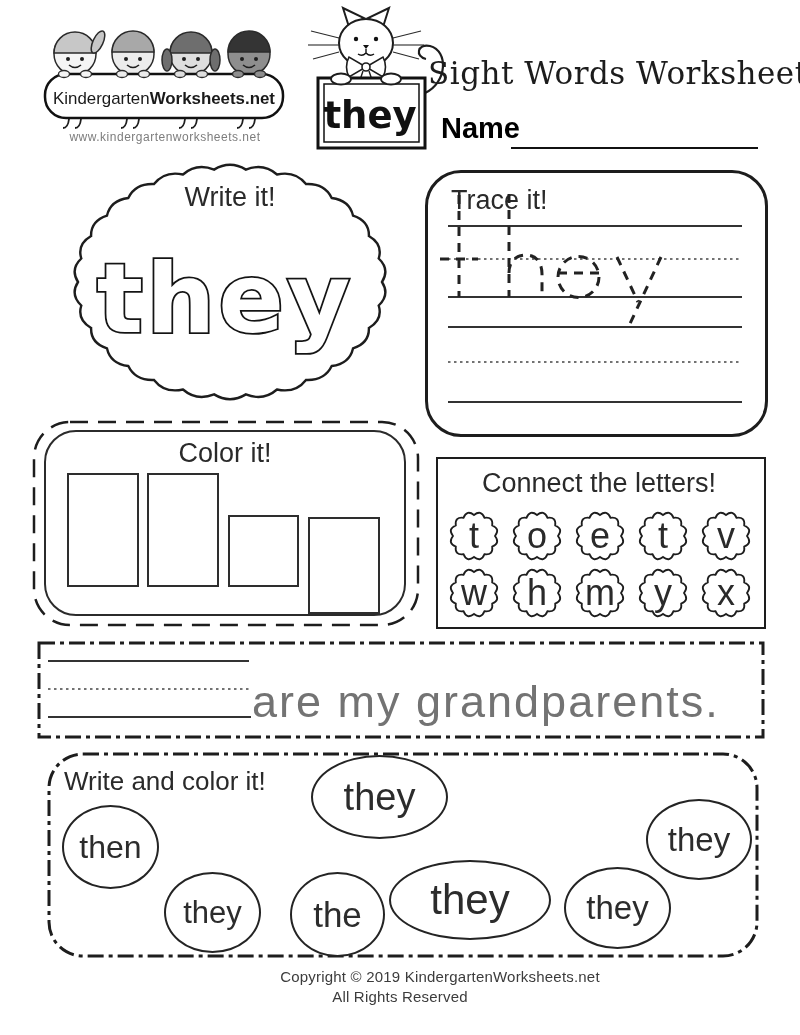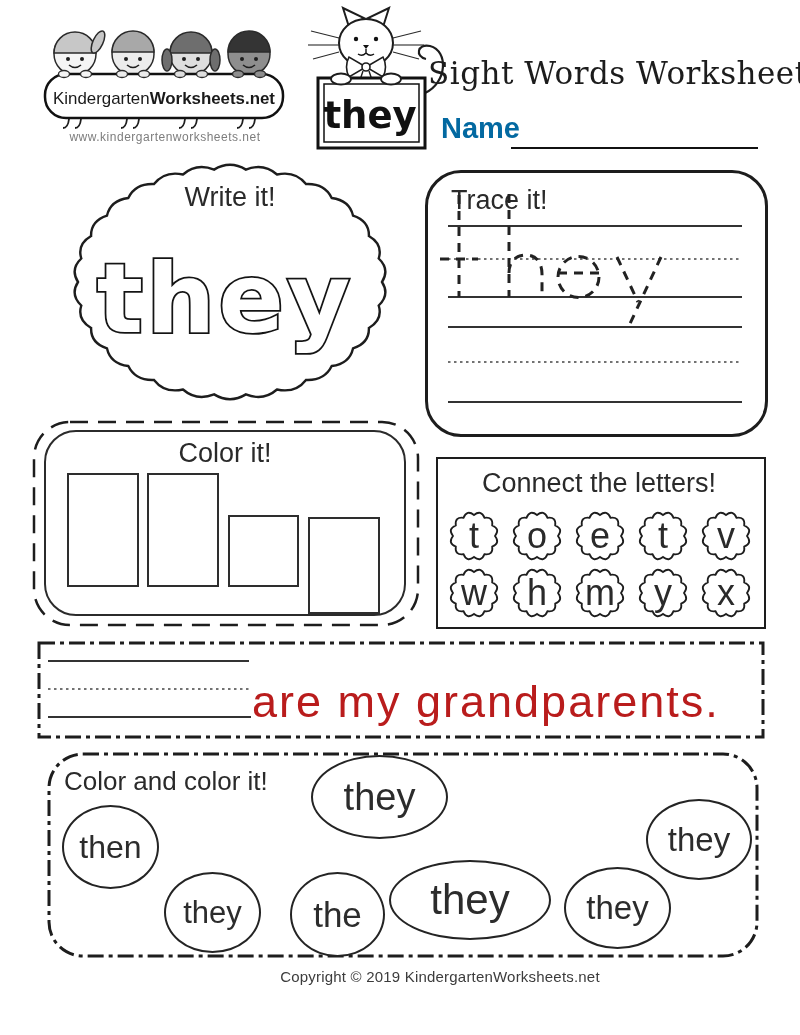--- a/index.html
+++ b/index.html
@@ -5,30 +5,30 @@
   html,body{margin:0;padding:0;background:#fff;}
   #page{position:relative;width:800px;height:1035px;background:#fff;overflow:hidden;
         font-family:"Liberation Sans",sans-serif;color:#222;}
   .abs{position:absolute;}
   .label{font-family:"Liberation Sans",sans-serif;color:#2a2a2a;font-weight:400;}
   .center{text-align:center;}
   
   .site-url{font-size:12px;color:#7d7d7d;letter-spacing:.5px;}
   .page-title{font-family:"DejaVu Serif",serif;font-weight:400;font-size:31px;color:#1c1c1c;
               white-space:nowrap;letter-spacing:.5px;}
-  .name-label{font-size:29px;font-weight:600;color:#0369a1;}
+  .name-label{font-size:29px;font-weight:600;color:#000000;}
   .name-line{border-top:2.5px solid #111;}
   
   .trace-box{border:3px solid #1d1d1d;border-radius:36px;background:#fff;}
   .inner-solid{border:2px solid #2b2b2b;border-radius:32px;background:#fff;}
   .letter-box{border:2px solid #2e2e2e;background:#fff;}
   .connect-box{border:2.5px solid #1d1d1d;background:#fff;}
   .oval{border:2px solid #242424;border-radius:50%;display:flex;align-items:center;
         justify-content:center;color:#2c2c2c;background:#fff;}
-  .sentence-text{font-size:45px;letter-spacing:2px;color:#b91c1c;white-space:nowrap;}
+  .sentence-text{font-size:45px;letter-spacing:2px;color:#737373;white-space:nowrap;}
   .footer-text{font-size:15px;color:#3c3c3c;letter-spacing:.2px;}
   svg text{font-family:"Liberation Sans",sans-serif;}
   .bubble-font{font-family:"DejaVu Sans",sans-serif;}
 </style>
 </head>
 <body>
 
 <div id="page">
 
   <svg class="abs" style="left:40px;top:12px;" width="250" height="125" viewBox="0 0 250 125">
@@ -227,21 +227,21 @@
       <line x1="12" y1="21" x2="213" y2="21" stroke="#333" stroke-width="2"></line>
       <line x1="12" y1="49" x2="213" y2="49" stroke="#444" stroke-width="1.6" stroke-dasharray="2.5 3.5"></line>
       <line x1="12" y1="77" x2="215" y2="77" stroke="#333" stroke-width="2"></line>
     </g>
   </svg>
   <div class="abs sentence-text" style="left:252px;top:676px;">are my grandparents.</div>
 
   <svg class="abs" style="left:46px;top:751px;" width="714" height="210" viewBox="0 0 714 210">
     <rect x="3" y="3" width="708" height="202" rx="34" fill="none" stroke="#1d1d1d" stroke-width="3" stroke-dasharray="16 5 4 5"></rect>
   </svg>
-  <div class="abs label" style="left:64px;top:766px;font-size:26px;">Color and color it!</div>
+  <div class="abs label" style="left:64px;top:766px;font-size:26px;">Write and color it!</div>
 
   <div class="abs oval" style="left:311px;top:755px;width:133px;height:80px;font-size:38px;">
       <span>they</span>
     </div>
   <div class="abs oval" style="left:646px;top:799px;width:102px;height:77px;font-size:33px;">
       <span>they</span>
     </div>
   <div class="abs oval" style="left:62px;top:805px;width:93px;height:80px;font-size:32px;">
       <span>then</span>
     </div>
@@ -252,13 +252,14 @@
       <span>the</span>
     </div>
   <div class="abs oval" style="left:389px;top:860px;width:158px;height:76px;font-size:42px;">
       <span>they</span>
     </div>
   <div class="abs oval" style="left:564px;top:867px;width:103px;height:78px;font-size:33px;">
       <span>they</span>
     </div>
 
   <div class="abs footer-text center" style="left:0;top:968px;width:800px;margin-left:40px;">Copyright © 2019 KindergartenWorksheets.net</div>
+  <div class="abs footer-text center" style="left:0;top:988px;width:800px;">All Rights Reserved</div>
 </div>
 
 </body></html>

